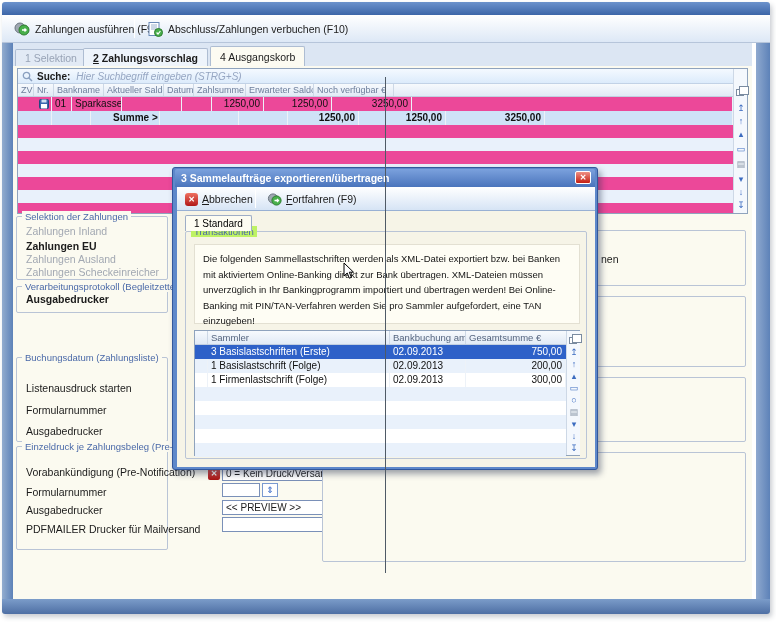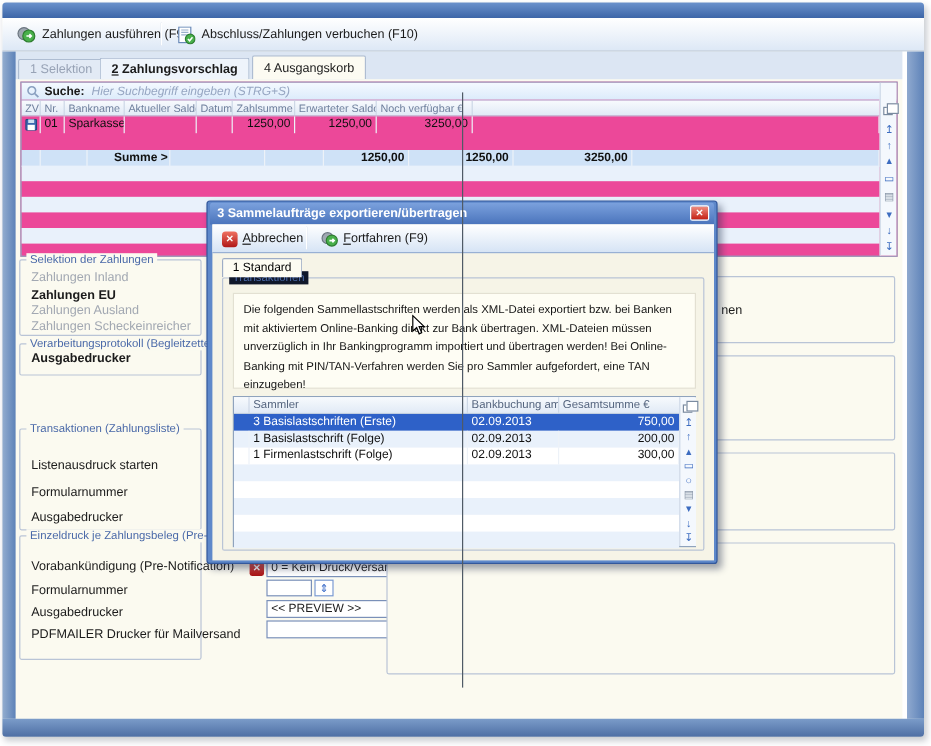--- a/index.html
+++ b/index.html
@@ -47,21 +47,21 @@
                   font-style:italic; color:#1b1b1b; width:300px; margin-left:6px;
                   font-family:"Liberation Sans", sans-serif; }
   .search-input::placeholder { color:#96a6c2; font-style:italic; }
   .hdr-row { position:absolute; left:0; top:15px; width:715px; height:13px; display:flex;
              background:linear-gradient(#f7fafd,#e1eaf6); border-bottom:1px solid #c2cfe0;
              font-size:9px; color:#6e7f9c; }
   .hdr-cell { padding:0 3px; border-right:1px solid #cdd8e6; overflow:hidden;
               white-space:nowrap; line-height:13px; }
   .grow { flex:1; border-right:none; }
   .trow { position:absolute; left:0; width:715px; height:14px; display:flex;
-          font-size:10px; color:#101010; }
+          font-size:10px; color:#101010;padding-left:18px; }
   .tcell { padding:0 3px; border-right:1px solid #edf2f8; overflow:hidden;
            white-space:nowrap; line-height:14px; }
   .num { text-align:right; }
   .sum-row { background:#cfe2f7; font-weight:bold; }
   .erow { position:absolute; left:0; width:715px; height:13px; }
   .pale { background:#e9f1fb; }
   .c0{width:16px}.c1{width:20px}.c2{width:50px}.c3{width:60px}.c4{width:30px}
   .c5{width:52px}.c6{width:68px}.c7{width:80px}
 
   
@@ -112,21 +112,21 @@
   .dlg-btn { position:absolute; top:3px; height:18px; display:flex; align-items:center;
              gap:4px; padding:0 6px; font-size:10.5px; color:#1b1b1b; cursor:default; }
   .cancel-ico { width:13px; height:13px; border-radius:3px;
                 background:linear-gradient(#ef7060,#b01818); color:#fff; font-size:8px;
                 line-height:13px; text-align:center; font-weight:bold; }
   .dlg-tab { position:absolute; left:8px; top:28px; height:16px; padding:0 8px;
              background:#fdfcf2; border:1px solid #9eadc6; border-bottom:none;
              border-radius:2px 2px 0 0; font-size:10px; line-height:15px; z-index:2;}
   .dlg-group { position:absolute; left:8px; top:44px; width:402px; height:228px;
                border:1px solid #b9c4d6; border-radius:2px; }
-  .dlg-group .gb-title { background:#0f172a; }
+  .dlg-group .gb-title { background:#bef264; }
   .msg-panel { position:absolute; left:8px; top:12px; width:386px; height:80px;
                background:#fefdf4; border:1px solid #e3e0d2; padding:6px 8px;
                font-size:9.5px; line-height:15.5px; color:#141414; }
   .dtable { position:absolute; left:8px; top:98px; width:386px; height:126px;
             background:#ffffff; border:1px solid #8fa3bd; }
   .dhdr { position:absolute; left:0; top:0; width:371px; height:14px; display:flex;
           background:linear-gradient(#f7fafd,#e1eaf6); border-bottom:1px solid #c2cfe0;
           font-size:9.5px; color:#55657f; }
   .drow { position:absolute; left:0; width:371px; height:14px; display:flex;
           font-size:10px; color:#101010; }
@@ -226,21 +226,21 @@
       <div class="tcell c1">01</div>
       <div class="tcell c2">Sparkasse</div>
       <div class="tcell c3"></div>
       <div class="tcell c4"></div>
       <div class="tcell c5 num">1250,00</div>
       <div class="tcell c6 num">1250,00</div>
       <div class="tcell c7 num">3250,00</div>
       <div class="tcell grow"></div>
     </div>
 
-    <div class="trow sum-row" style="top:56px;gap:19px;">
+    <div class="trow sum-row" style="top:42px;gap:19px;">
       <div class="tcell c0"></div>
       <div class="tcell c1"></div>
       <div class="tcell c2">Summe &gt;</div>
       <div class="tcell c3"></div>
       <div class="tcell c4"></div>
       <div class="tcell c5 num">1250,00</div>
       <div class="tcell c6 num">1250,00</div>
       <div class="tcell c7 num">3250,00</div>
       <div class="tcell grow"></div>
     </div>
@@ -274,21 +274,21 @@
     <span class="gb-item dis" style="top:49px;">Zahlungen Scheckeinreicher</span>
   </div>
 
   <div class="groupbox" style="left:14px; top:284px; width:152px; height:27px;">
     <span class="gb-title">Verarbeitungsprotokoll (Begleitzettel)</span>
     <span class="gb-item strong" style="top:6px;">Ausgabedrucker</span>
   </div>
 
 
   <div class="groupbox" style="left:14px; top:355px; width:152px; height:85px;">
-    <span class="gb-title">Transaktionen (Zahlungsliste)</span>
+    <span class="gb-title">Buchungsdatum (Zahlungsliste)</span>
     <span class="gb-item" style="top:24px;">Listenausdruck starten</span>
     <span class="gb-item" style="top:46px;">Formularnummer</span>
     <span class="gb-item" style="top:67px;">Ausgabedrucker</span>
   </div>
 
   <div class="groupbox" style="left:14px; top:444px; width:152px; height:104px;">
     <span class="gb-title">Einzeldruck je Zahlungsbeleg (Pre-Notification)</span>
     <span class="gb-item" style="top:19px;">Vorabankündigung (Pre-Notification)</span>
     <span class="gb-item" style="top:39px;">Formularnummer</span>
     <span class="gb-item" style="top:57px;">Ausgabedrucker</span>

